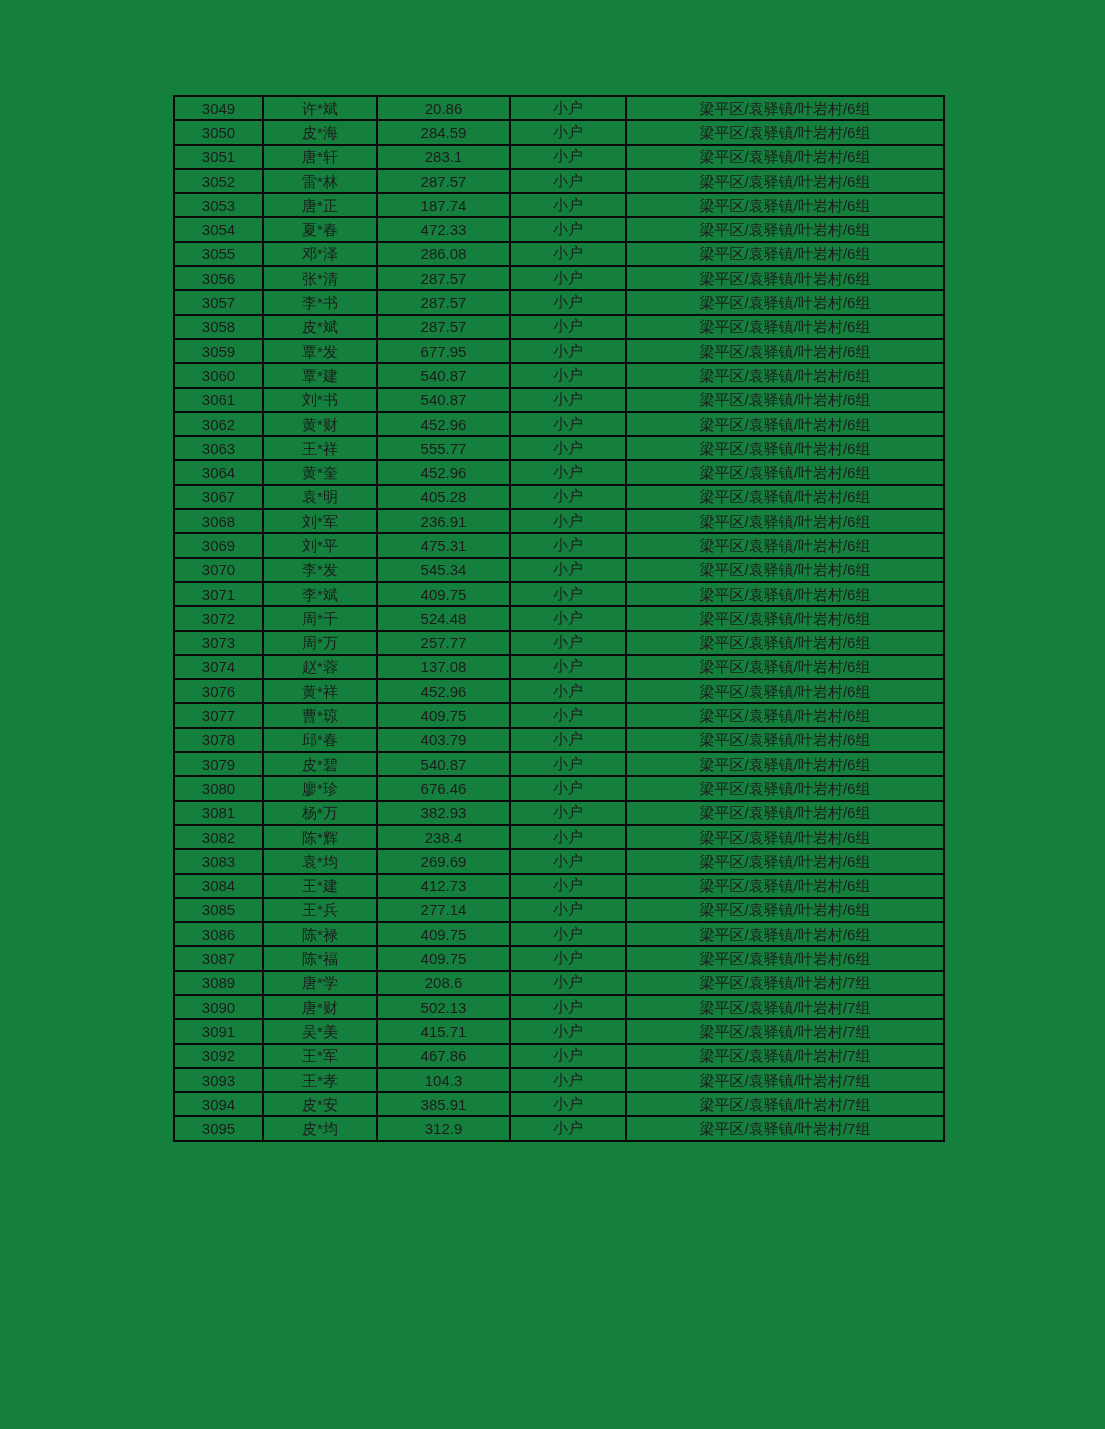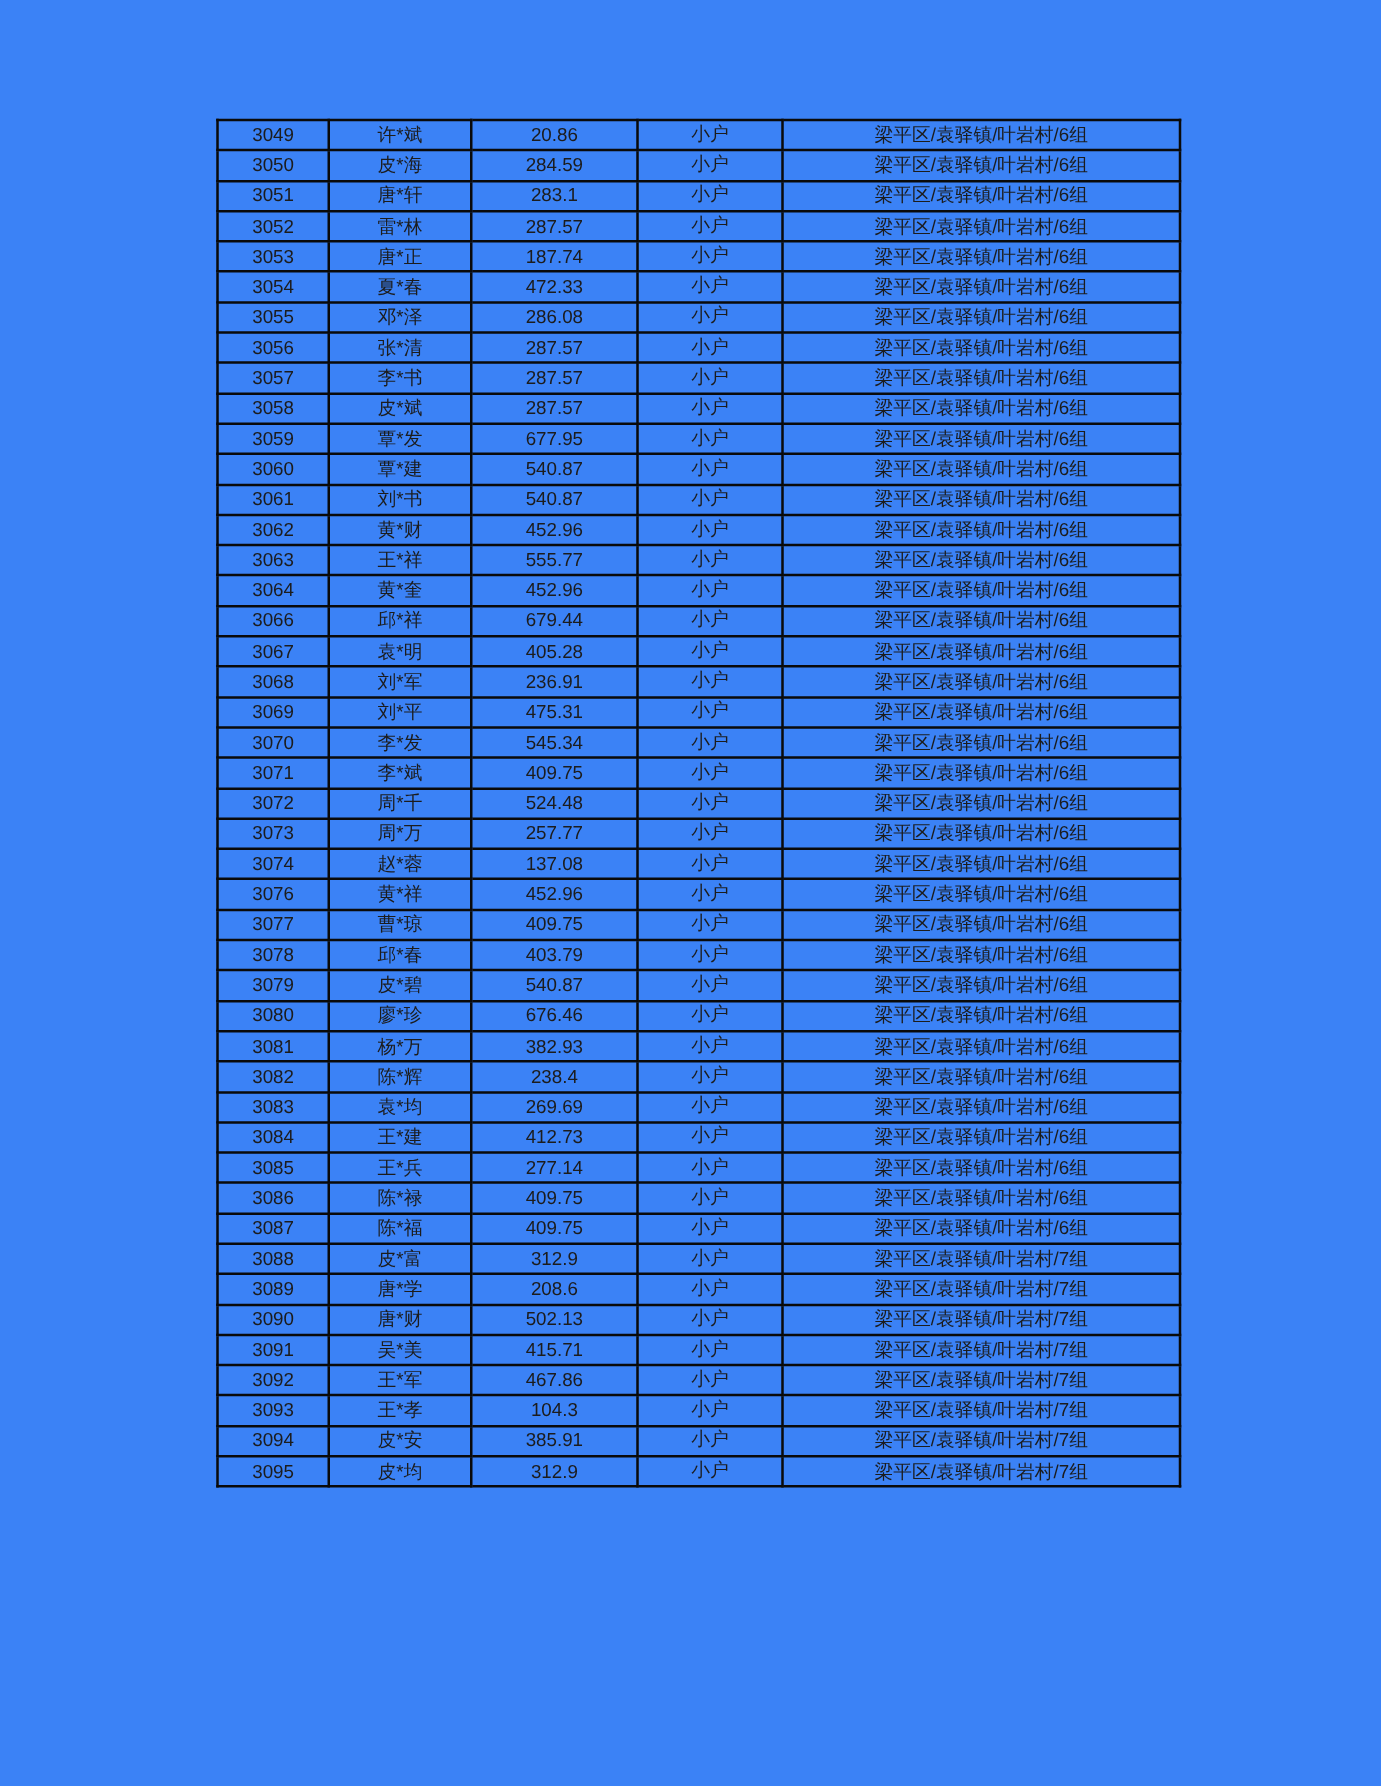--- a/index.html
+++ b/index.html
@@ -4,21 +4,21 @@
 <style>
   html, body {
     margin: 0;
     padding: 0;
     background: #ffffff;
   }
   .page {
     position: relative;
     width: 1105px;
     height: 1429px;
-    background: #3b82f6;
+    background: #15803d;
     overflow: hidden;
     font-family: "Liberation Sans", sans-serif;
   }
   table.data-table {
     position: absolute;
     left: 173px;
     top: 95px;
     width: 760px;
     border-collapse: collapse;
     table-layout: fixed;
@@ -153,27 +153,20 @@
           <td class="col-4">梁平区/袁驿镇/叶岩村/6组</td>
         </tr>
         <tr>
           <td class="col-0">3064</td>
           <td class="col-1">黄*奎</td>
           <td class="col-2">452.96</td>
           <td class="col-3">小户</td>
           <td class="col-4">梁平区/袁驿镇/叶岩村/6组</td>
         </tr>
         <tr>
-          <td class="col-0">3066</td>
-          <td class="col-1">邱*祥</td>
-          <td class="col-2">679.44</td>
-          <td class="col-3">小户</td>
-          <td class="col-4">梁平区/袁驿镇/叶岩村/6组</td>
-        </tr>
-        <tr>
           <td class="col-0">3067</td>
           <td class="col-1">袁*明</td>
           <td class="col-2">405.28</td>
           <td class="col-3">小户</td>
           <td class="col-4">梁平区/袁驿镇/叶岩村/6组</td>
         </tr>
         <tr>
           <td class="col-0">3068</td>
           <td class="col-1">刘*军</td>
           <td class="col-2">236.91</td>
@@ -298,27 +291,20 @@
           <td class="col-2">409.75</td>
           <td class="col-3">小户</td>
           <td class="col-4">梁平区/袁驿镇/叶岩村/6组</td>
         </tr>
         <tr>
           <td class="col-0">3087</td>
           <td class="col-1">陈*福</td>
           <td class="col-2">409.75</td>
           <td class="col-3">小户</td>
           <td class="col-4">梁平区/袁驿镇/叶岩村/6组</td>
-        </tr>
-        <tr>
-          <td class="col-0">3088</td>
-          <td class="col-1">皮*富</td>
-          <td class="col-2">312.9</td>
-          <td class="col-3">小户</td>
-          <td class="col-4">梁平区/袁驿镇/叶岩村/7组</td>
         </tr>
         <tr>
           <td class="col-0">3089</td>
           <td class="col-1">唐*学</td>
           <td class="col-2">208.6</td>
           <td class="col-3">小户</td>
           <td class="col-4">梁平区/袁驿镇/叶岩村/7组</td>
         </tr>
         <tr>
           <td class="col-0">3090</td>

